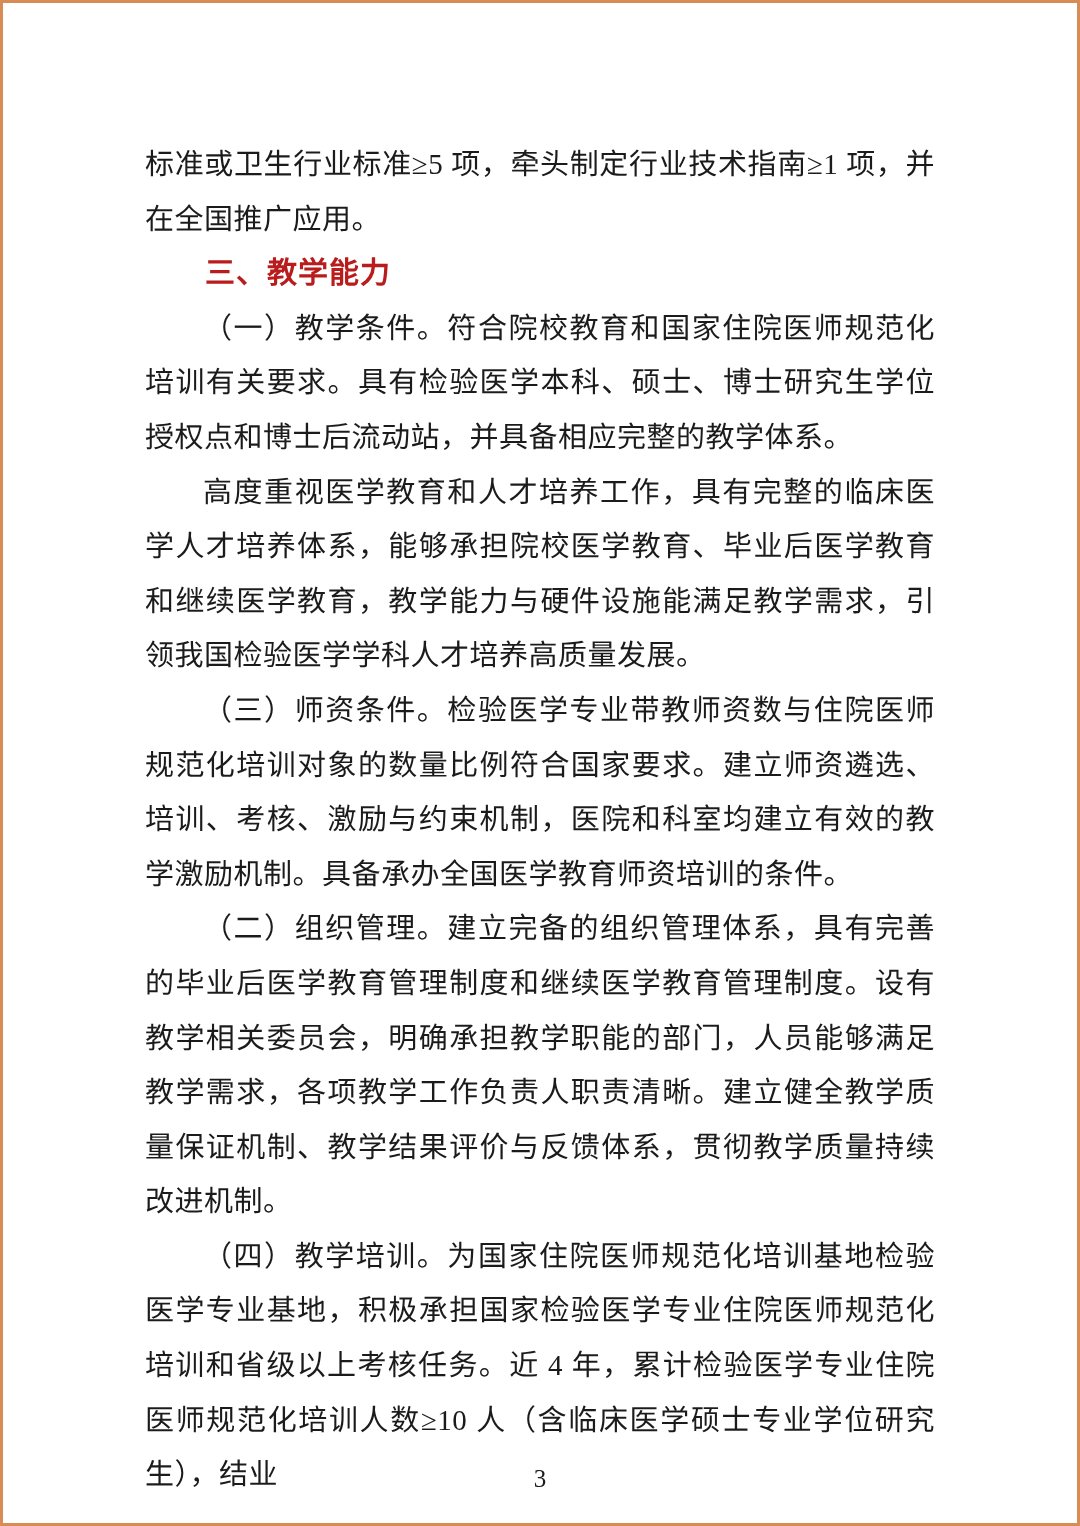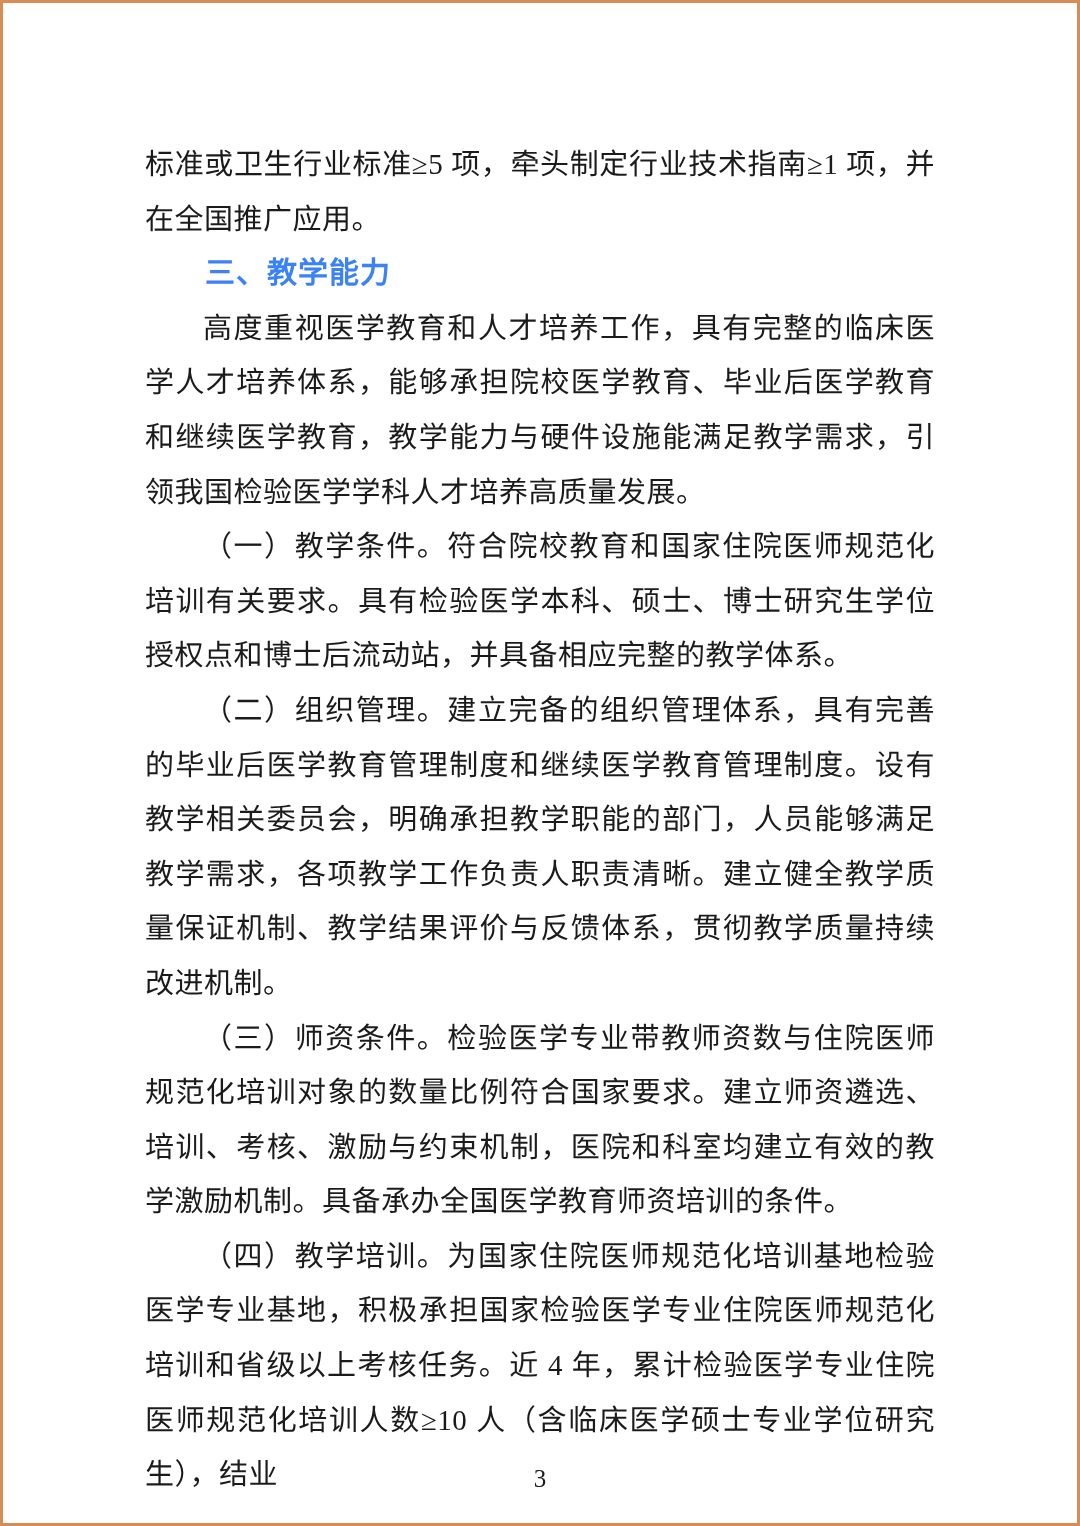--- a/index.html
+++ b/index.html
@@ -36,41 +36,41 @@
   p.body.no-indent {
     text-indent: 0;
   }
   h2.heading {
     margin: 0;
     font-family: "Liberation Sans", "DejaVu Sans", sans-serif;
     font-weight: 700;
     font-size: 30px;
     line-height: 54.6px;
     text-indent: 2em;
-    color: #3b82f6;
+    color: #b91c1c;
     letter-spacing: 1px;
   }
   .page-number {
     position: absolute;
     left: 0;
     right: 0;
     bottom: 30px;
     text-align: center;
     font-family: "Liberation Serif", "DejaVu Serif", serif;
     font-size: 25px;
     color: #1b1b1b;
   }
 </style>
 </head>
 <body>
 
 <div class="page">
   <div class="content">
     <p class="body no-indent">标准或卫生行业标准≥5 项，牵头制定行业技术指南≥1 项，并在全国推广应用。</p>
     <h2 class="heading">三、教学能力</h2>
+    <p class="body">（一）教学条件。符合院校教育和国家住院医师规范化培训有关要求。具有检验医学本科、硕士、博士研究生学位授权点和博士后流动站，并具备相应完整的教学体系。</p>
     <p class="body">高度重视医学教育和人才培养工作，具有完整的临床医学人才培养体系，能够承担院校医学教育、毕业后医学教育和继续医学教育，教学能力与硬件设施能满足教学需求，引领我国检验医学学科人才培养高质量发展。</p>
-    <p class="body">（一）教学条件。符合院校教育和国家住院医师规范化培训有关要求。具有检验医学本科、硕士、博士研究生学位授权点和博士后流动站，并具备相应完整的教学体系。</p>
+    <p class="body">（三）师资条件。检验医学专业带教师资数与住院医师规范化培训对象的数量比例符合国家要求。建立师资遴选、培训、考核、激励与约束机制，医院和科室均建立有效的教学激励机制。具备承办全国医学教育师资培训的条件。</p>
     <p class="body">（二）组织管理。建立完备的组织管理体系，具有完善的毕业后医学教育管理制度和继续医学教育管理制度。设有教学相关委员会，明确承担教学职能的部门，人员能够满足教学需求，各项教学工作负责人职责清晰。建立健全教学质量保证机制、教学结果评价与反馈体系，贯彻教学质量持续改进机制。</p>
-    <p class="body">（三）师资条件。检验医学专业带教师资数与住院医师规范化培训对象的数量比例符合国家要求。建立师资遴选、培训、考核、激励与约束机制，医院和科室均建立有效的教学激励机制。具备承办全国医学教育师资培训的条件。</p>
     <p class="body">（四）教学培训。为国家住院医师规范化培训基地检验医学专业基地，积极承担国家检验医学专业住院医师规范化培训和省级以上考核任务。近 4 年，累计检验医学专业住院医师规范化培训人数≥10 人（含临床医学硕士专业学位研究生），结业</p>
   </div>
   <div class="page-number">3</div>
 </div>
 
 </body></html>

